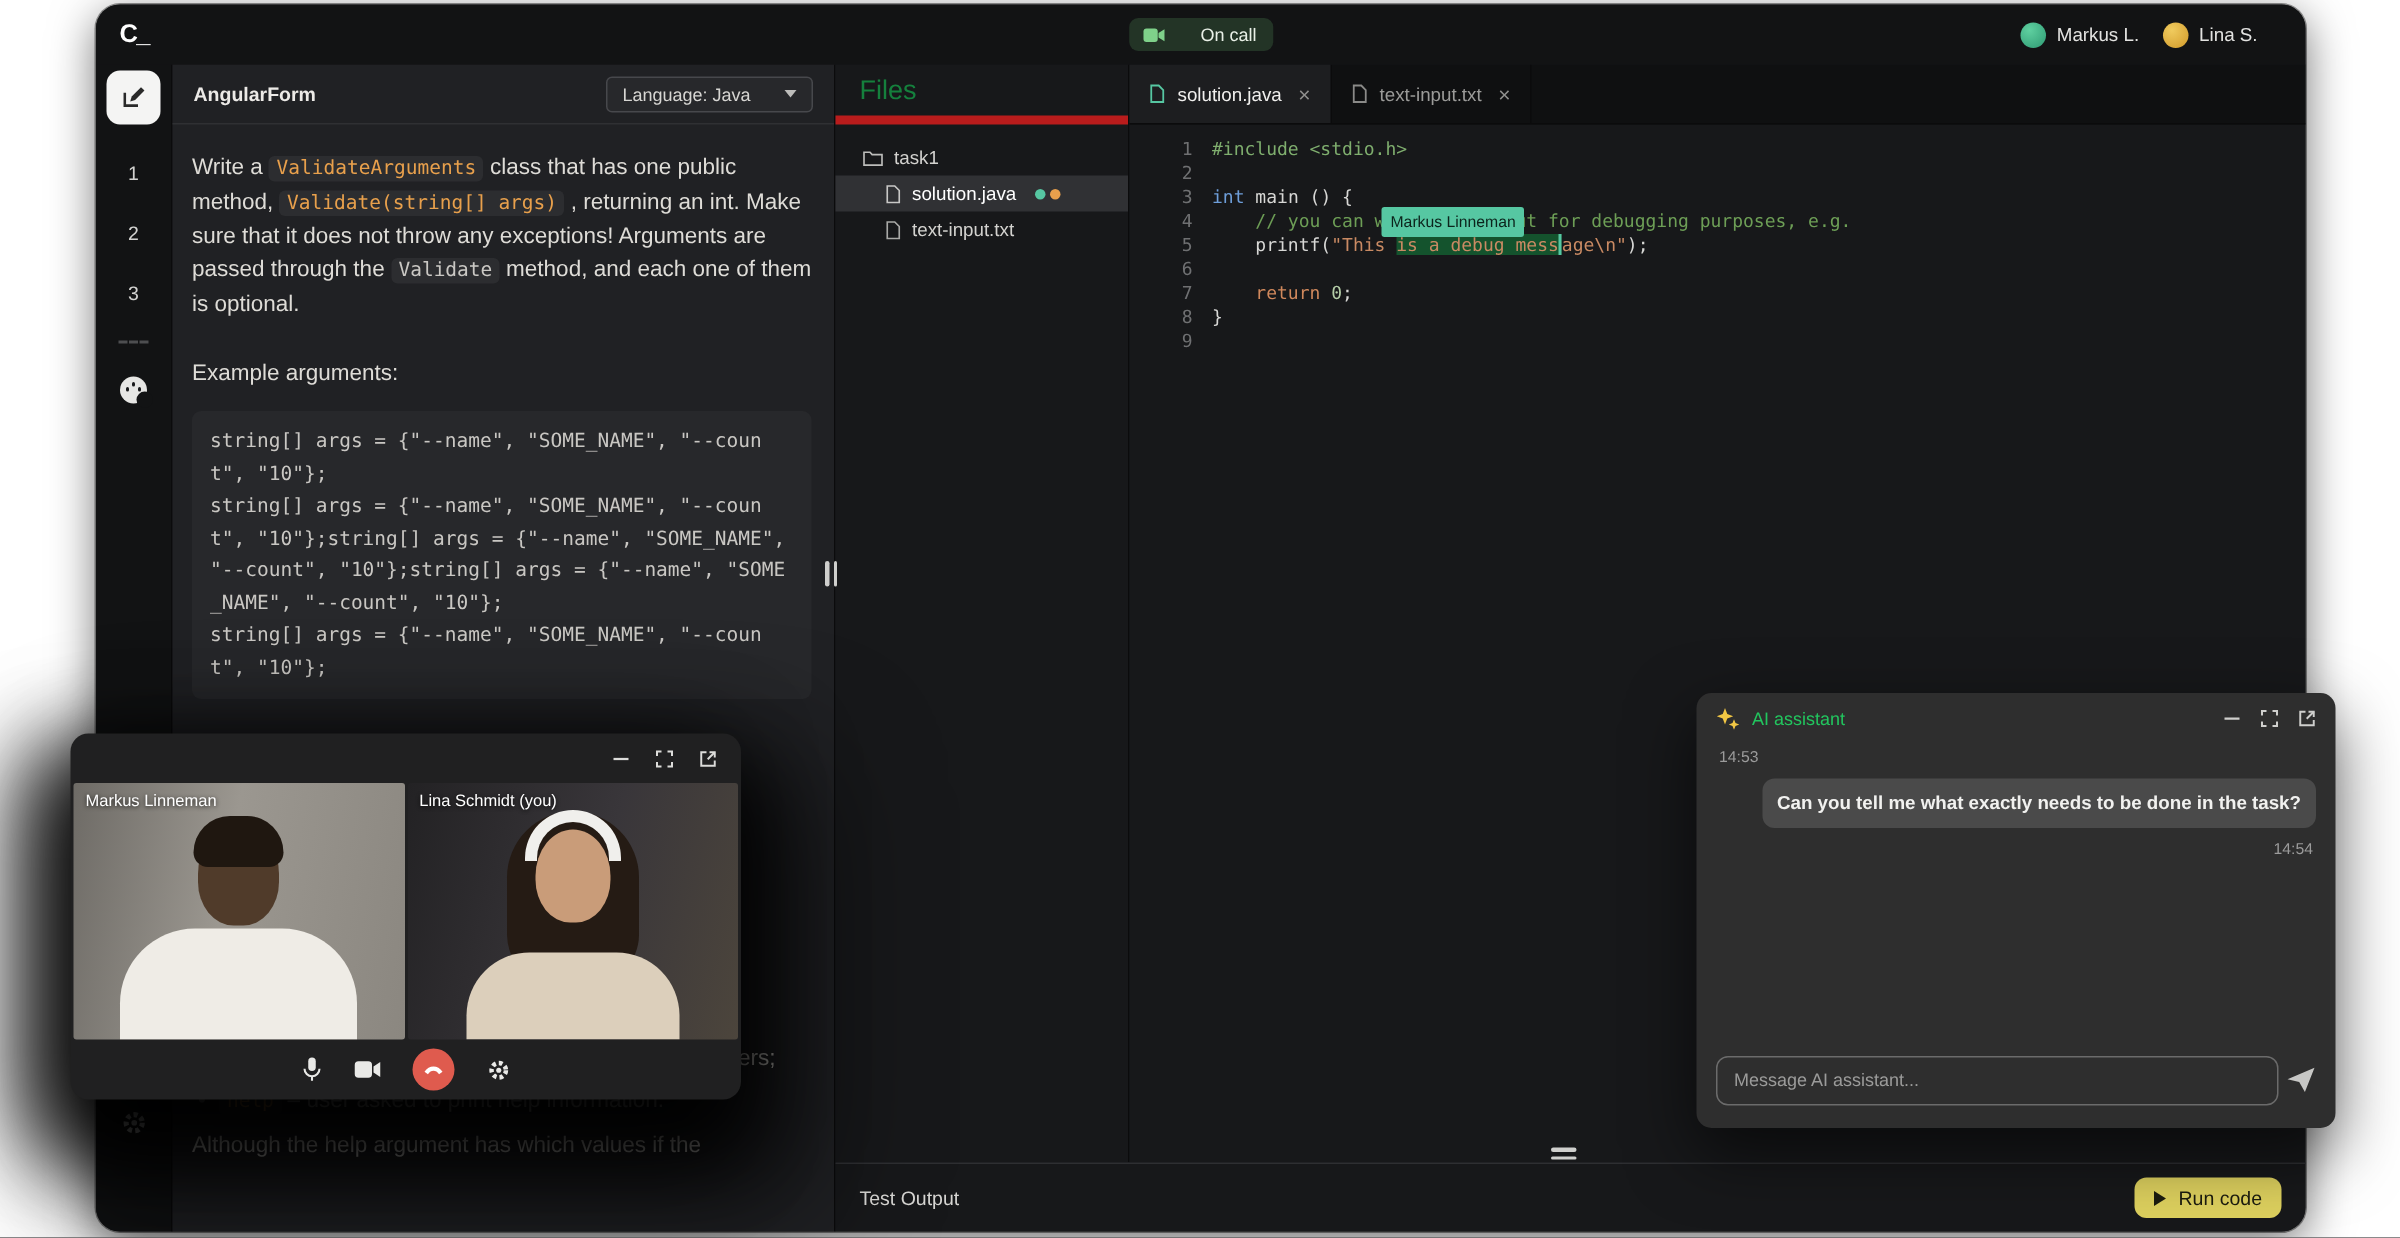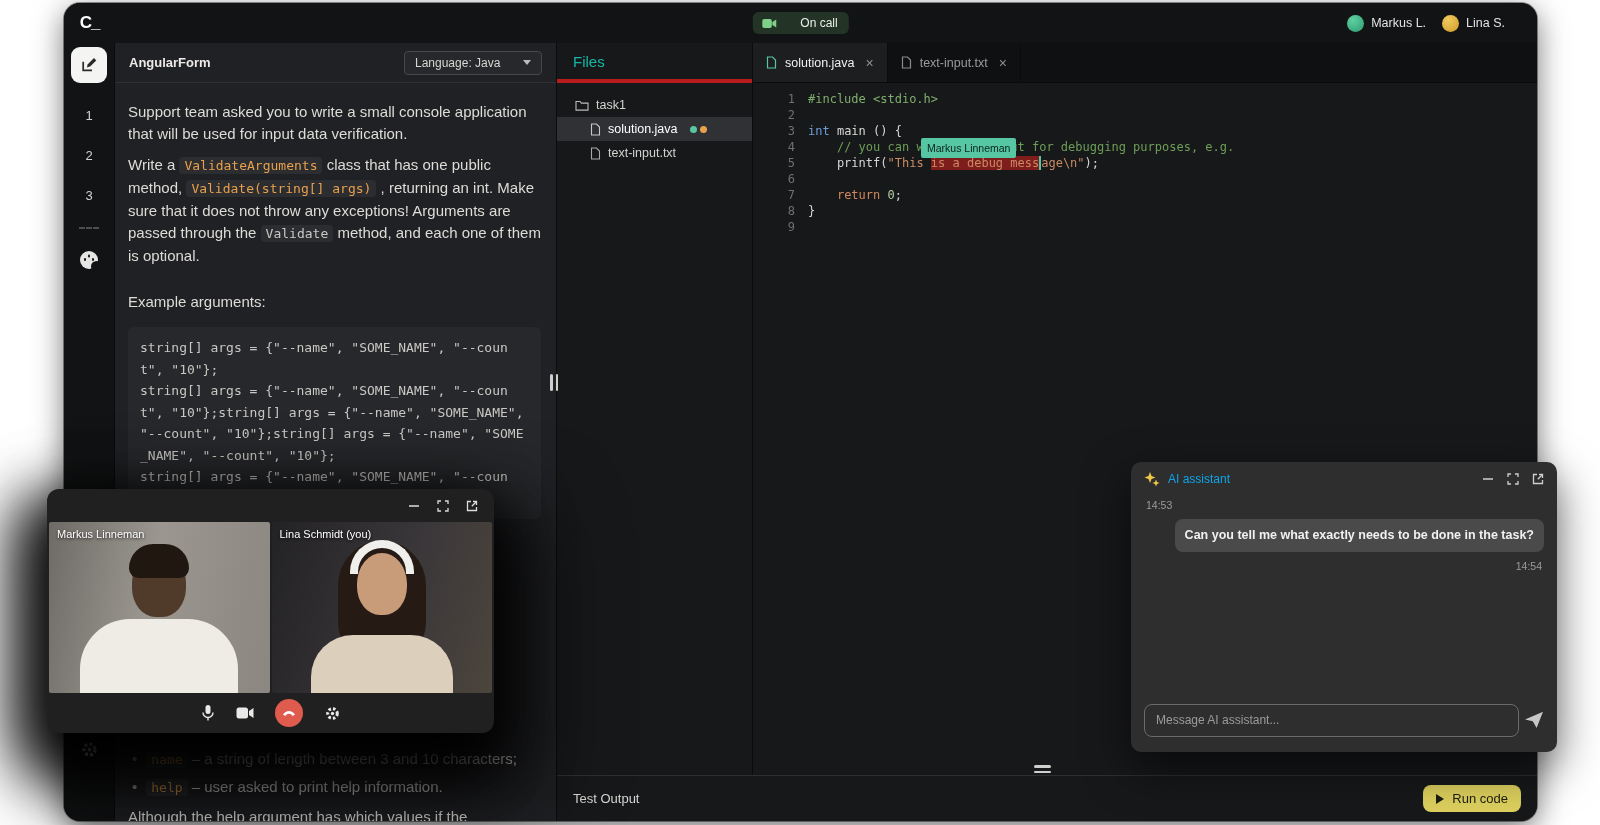--- a/index.html
+++ b/index.html
@@ -61,21 +61,21 @@
     font-family:"DejaVu Sans Mono",monospace;font-size:13px;line-height:21.5px;color:#c9c7c3;
     white-space:pre-wrap;word-break:break-all;}
   .spacer{height:228px;}
   .bullet{display:flex;gap:9px;margin:0 0 4px 4px;line-height:23px;}
   .marker{color:#b5b2aa;}
   .clipped{margin-top:7px !important;}
   
   .rightcol{flex:1;display:flex;flex-direction:column;min-width:0;}
   .upper{flex:1;display:flex;min-height:0;}
   .filespanel{width:196px;flex:0 0 196px;background:#17181a;border-right:1px solid #0b0b0c;display:flex;flex-direction:column;}
-  .files-header{flex:0 0 40px;border-bottom:4px solid #b91c1c;display:flex;align-items:center;padding:0 16px;color:#14b8a6;font-size:15px;}
+  .files-header{flex:0 0 40px;border-bottom:6px solid #b91c1c;display:flex;align-items:center;padding:0 16px;color:#15803d;font-size:18px;}
   .tree{padding-top:10px;font-size:12.5px;color:#d3d2cf;}
   .trow{height:24px;display:flex;align-items:center;gap:7px;padding-left:18px;cursor:pointer;}
   .trow.file{padding-left:33px;}
   .trow.selected{background:#303134;color:#ffffff;}
   .pres{display:flex;gap:3px;margin-left:5px;}
   .pres i{width:7px;height:7px;border-radius:50%;display:block;}
   .pres i.teal{background:var(--teal);} .pres i.org{background:var(--orange);}
   
   .editorpanel{flex:1;display:flex;flex-direction:column;background:#17181a;min-width:0;}
   .tabbar{flex:0 0 40px;background:#0f1011;display:flex;border-bottom:1px solid #0b0b0c;}
@@ -84,21 +84,21 @@
   .tab .fic{color:#8a8a88;display:flex;}
   .tab.active .fic{color:var(--teal);}
   .tab .x{color:#8f8f8d;font-size:14px;margin-left:3px;line-height:1;}
   .editor-area{flex:1;display:flex;padding-top:8px;font-family:"DejaVu Sans Mono",monospace;font-size:12px;line-height:16px;}
   .gutter{width:42px;flex:0 0 42px;text-align:right;color:#6f7072;}
   .gln{height:16px;}
   .code{flex:1;padding-left:13px;position:relative;}
   .cln{height:16px;white-space:pre;}
   .tok-pp{color:#7fae6e;} .tok-kw{color:#6e9eda;} .tok-cm{color:#6d9e56;}
   .tok-str{color:#c98a63;} .tok-kw2{color:#d0885c;} .tok-num{color:#b5cea8;} .tok-fg{color:#d7d7d5;}
-  .tok-sel{background:#7f1d1d;border-right:2px solid var(--teal);}
+  .tok-sel{background:#14532d;border-right:2px solid var(--teal);}
   .cursor-label{position:absolute;left:126px;top:47px;background:var(--teal);color:#0c241c;
     font-family:"Liberation Sans",sans-serif;font-size:10.5px;padding:2px 6px;border-radius:2px;z-index:3;white-space:nowrap;}
   
   .bottombar{flex:0 0 46px;border-top:1px solid #2e2f32;background:#17181a;display:flex;align-items:center;padding:0 16px;}
   .test-output{color:#d7d6d3;font-size:13px;cursor:pointer;}
   .run-btn{margin-left:auto;background:var(--run-bg);color:#1c1c0f;border:none;border-radius:8px;
     padding:6px 13px;font-size:13px;font-family:"Liberation Sans",sans-serif;display:flex;align-items:center;gap:8px;cursor:pointer;}
   .play{width:0;height:0;border-left:8px solid #1c1c0f;border-top:5px solid transparent;border-bottom:5px solid transparent;}
   
   .v-handle{position:absolute;left:486px;top:371px;display:flex;gap:3px;z-index:6;cursor:col-resize;}
@@ -122,21 +122,21 @@
   .pb-hair{position:absolute;left:50%;top:11%;transform:translateX(-50%);width:88px;height:116px;background:#251b14;border-radius:44px 44px 34px 34px;}
   .pb-head{position:absolute;left:50%;top:18%;transform:translateX(-50%);width:50px;height:62px;background:#c99c79;border-radius:50% 50% 46% 46%;}
   .pb-band{position:absolute;left:50%;top:10.5%;transform:translateX(-50%);width:64px;height:34px;border:8px solid #f0efec;border-bottom:none;border-radius:36px 36px 0 0;background:transparent;z-index:3;}
   .pb-body{position:absolute;left:50%;bottom:0;transform:translateX(-50%);width:142px;height:58px;background:#dccfbb;border-radius:42px 42px 0 0;}
   .call-controls{flex:0 0 40px;display:flex;align-items:center;justify-content:center;gap:21px;}
   .cc-btn{display:flex;align-items:center;cursor:pointer;}
   .hang{width:28px;height:28px;border-radius:50%;background:#df5b4e;display:flex;align-items:center;justify-content:center;cursor:pointer;}
   
   .ai{position:absolute;left:1131px;top:462px;width:426px;height:290px;background:#2e2e2e;border-radius:10px;z-index:40;
     display:flex;flex-direction:column;box-shadow:0 16px 45px rgba(0,0,0,.6);font-size:12px;}
-  .ai-header{flex:0 0 34px;display:flex;align-items:center;gap:8px;padding:0 13px;color:#0ea5e9;}
+  .ai-header{flex:0 0 34px;display:flex;align-items:center;gap:8px;padding:0 13px;color:#22c55e;}
   .ai-controls{margin-left:auto;display:flex;align-items:center;gap:13px;}
   .ai-msgs{flex:1;padding:2px 13px 0;overflow:hidden;}
   .msg{background:#3e3e3e;color:#f1f1ef;border-radius:8px;padding:8px 10px;line-height:17px;margin-bottom:8px;max-width:385px;width:fit-content;}
   .msg.user{background:#4a4a4a;margin-left:auto;font-weight:bold;}
   .time{color:#9b9b9b;font-size:10.5px;margin:1px 2px 8px;}
   .time.right{text-align:right;}
   .ai-input-row{flex:0 0 54px;display:flex;align-items:center;gap:5px;padding:0 13px 10px;}
   .ai-input{flex:1;background:transparent;border:1px solid #6b6b6b;border-radius:8px;height:33px;color:#e9e9e8;
     padding:0 11px;font-size:12px;outline:none;font-family:"Liberation Sans",sans-serif;}
   .ai-input::placeholder{color:#9b9b9a;}
@@ -193,21 +193,20 @@
 
     <div class="task">
       <div class="task-header">
         <div class="task-title">AngularForm</div>
         <div class="lang-select">
           <span>Language: Java</span>
           <span class="chev"></span>
         </div>
       </div>
       <div class="task-content">
-        <p>Support team asked you to write a small console application that will be used for input data verification.</p>
         <p><span>Write a </span><span class="chip">ValidateArguments</span><span> class that has one public method, </span><span class="chip">Validate(string[] args)</span><span> , returning an int. Make sure that it does not throw any exceptions! Arguments are passed through the </span><span class="chip plain">Validate</span><span> method, and each one of them is optional.</span></p>
         <p class="example-label">Example arguments:</p>
         <div class="codeblock">string[] args = {"--name", "SOME_NAME", "--count", "10"};
 string[] args = {"--name", "SOME_NAME", "--count", "10"};string[] args = {"--name", "SOME_NAME", "--count", "10"};string[] args = {"--name", "SOME_NAME", "--count", "10"};
 string[] args = {"--name", "SOME_NAME", "--count", "10"};</div>
         <div class="spacer"></div>
         <div class="bullet">
           <span class="marker">•</span>
           <span><span class="chip">name</span><span> – a string of length between 3 and 10 characters;</span></span>
         </div>

